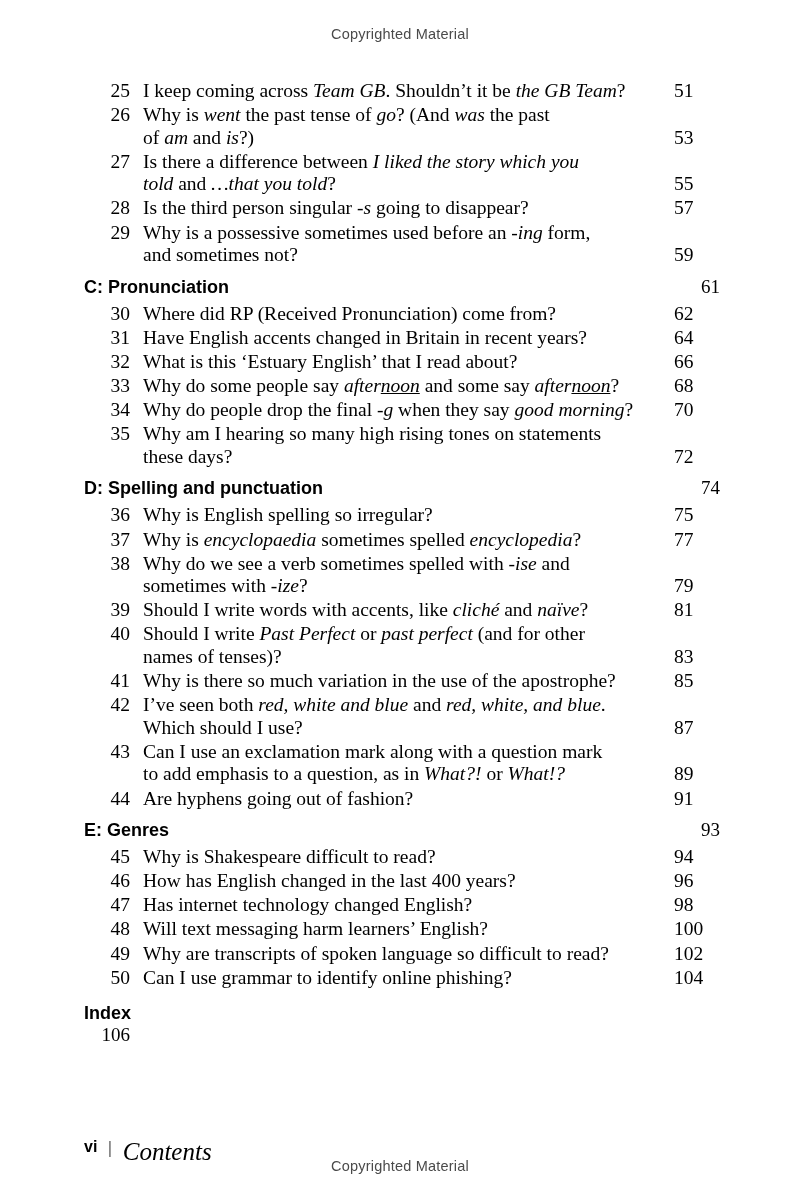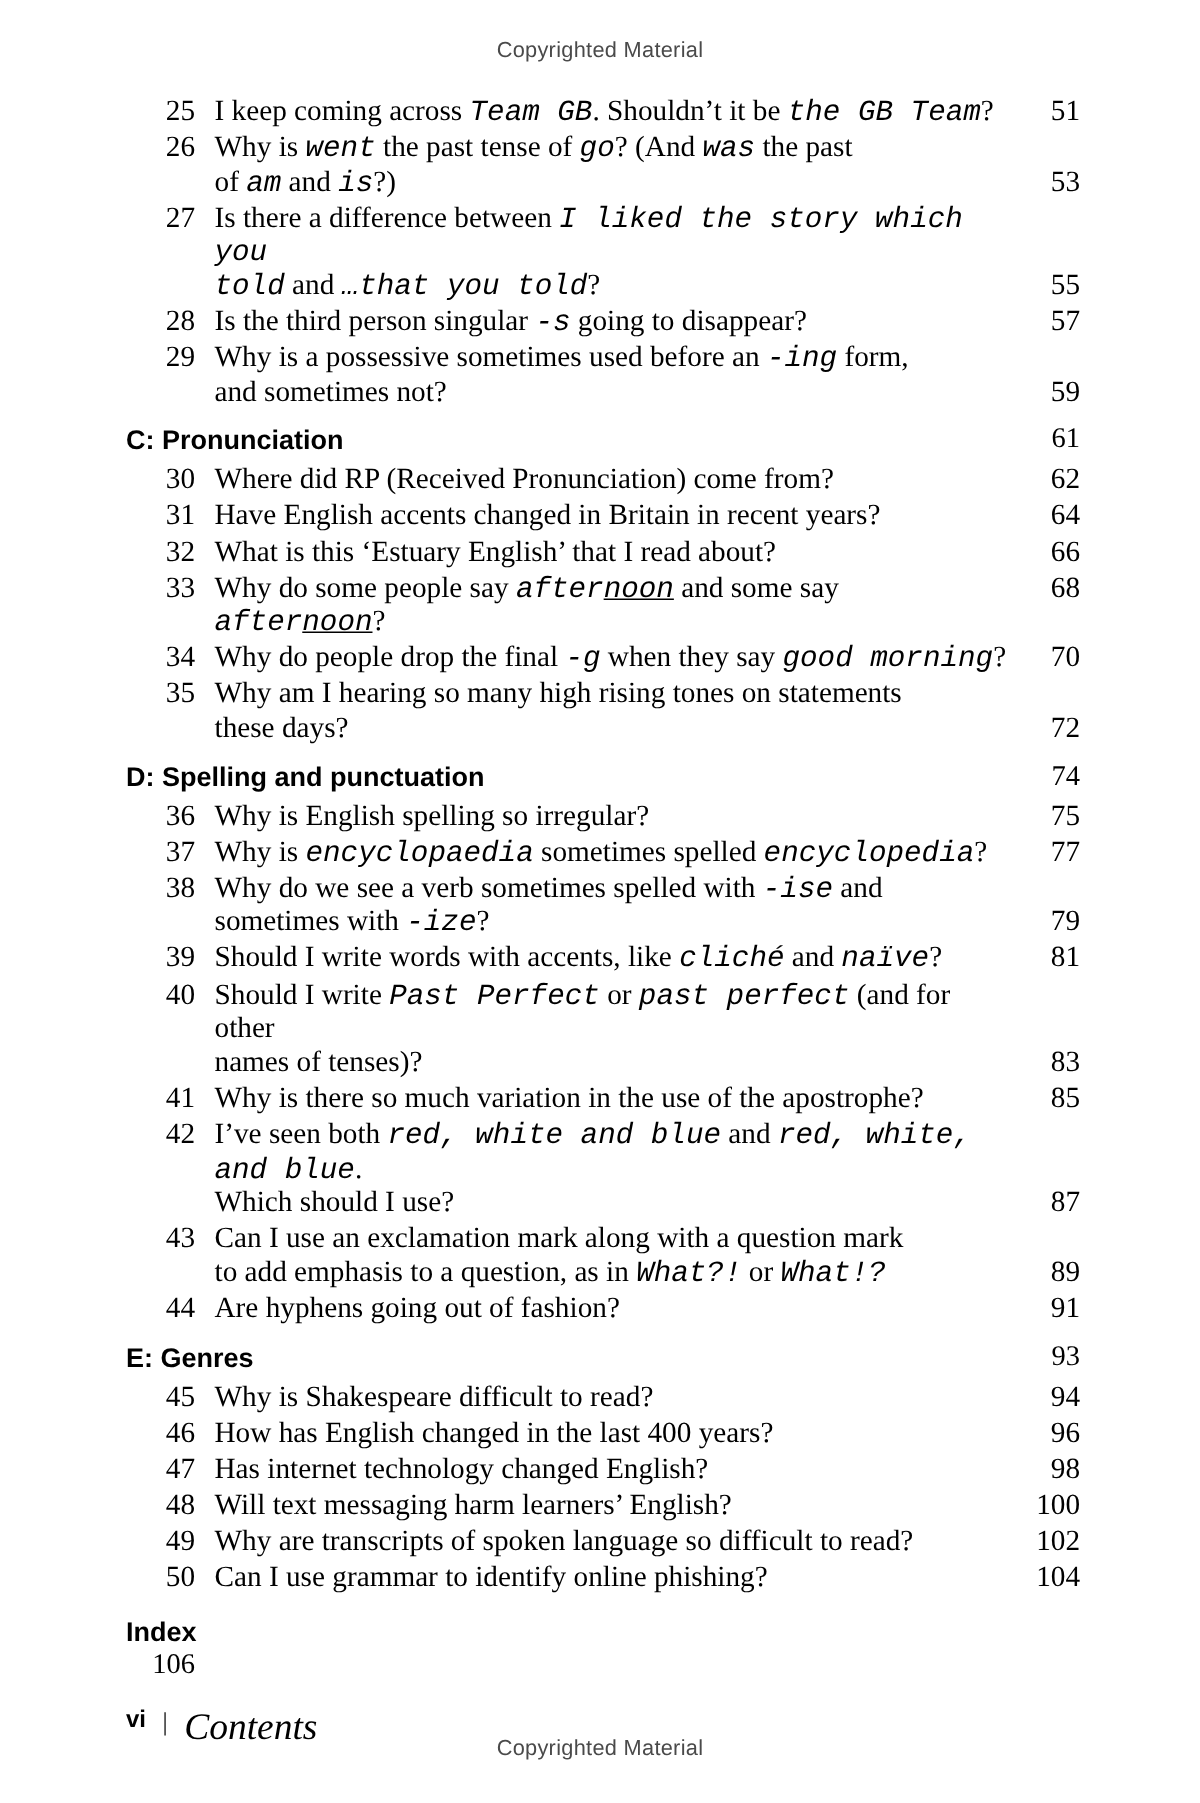--- a/index.html
+++ b/index.html
@@ -38,21 +38,21 @@
     left: 0;
     width: 800px;
     text-align: center;
     font-family: "Liberation Sans", sans-serif;
     font-size: 14.5px;
     color: #4a4a4a;
     letter-spacing: 0.2px;
   }
   .content {
     position: absolute;
-    top: 64px;
+    top: 80px;
     left: 84px;
     width: 636px;
   }
   .row {
     display: flex;
     align-items: flex-start;
     width: 100%;
     margin-bottom: 0px;
   }
   .entry {
@@ -70,28 +70,26 @@
   .txt {
     flex: 1 1 auto;
     font-size: 19.5px;
     line-height: 22.6px;
     padding-left: 13px;
     font-family: "Liberation Serif", serif;
   }
   .pg {
     width: 46px;
     flex: 0 0 46px;
-    text-align: right;
     font-size: 19.5px;
     line-height: 22.6px;
     font-family: "Liberation Serif", serif;
   }
   .txt i, .txt em {
     font-style: italic;
-    font-family: Liberation Mono, monospace;
   }
   .sect {
     display: flex;
     align-items: flex-start;
     width: 100%;
     margin-top: 9px;
     margin-bottom: 5px;
     justify-content: space-between;
   }
   .sect-label {

